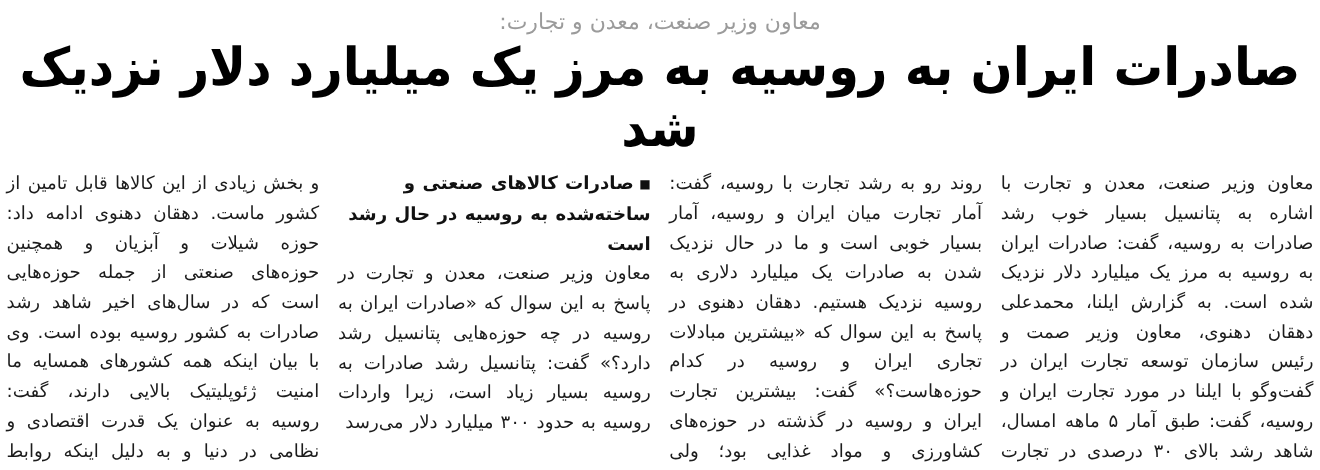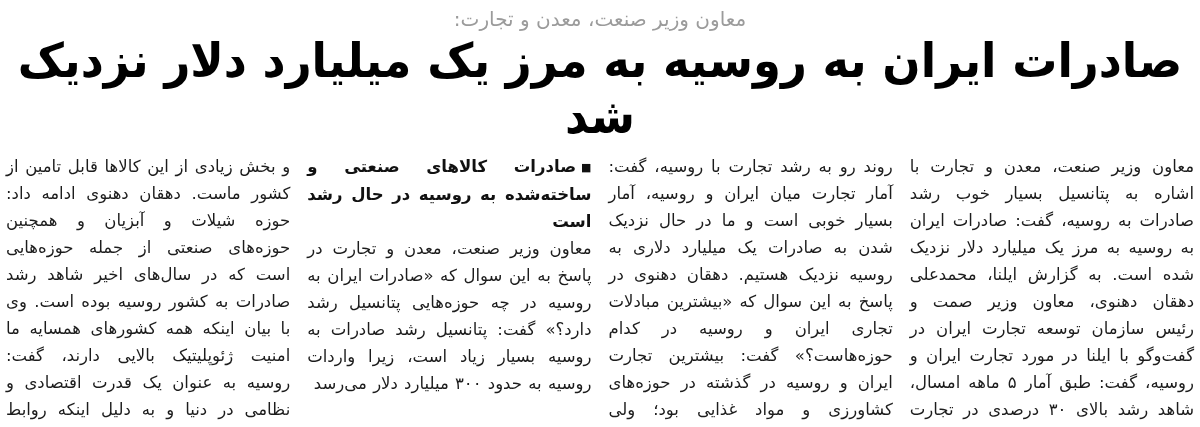--- a/index.html
+++ b/index.html
@@ -45,20 +45,21 @@
     font-size:16.5px;
     line-height:27px;
   }
   .column p {
     text-align:justify;
     text-align-last:right;
     word-spacing:1px;
   }
   .column .subhead {
     font-weight:bold;
+    text-align:right;
     color:#111111;
   }
   .bullet {
     display:inline-block;
     font-size:11px;
     vertical-align:1px;
     margin-left:5px;
   }
 </style>
 </head>

